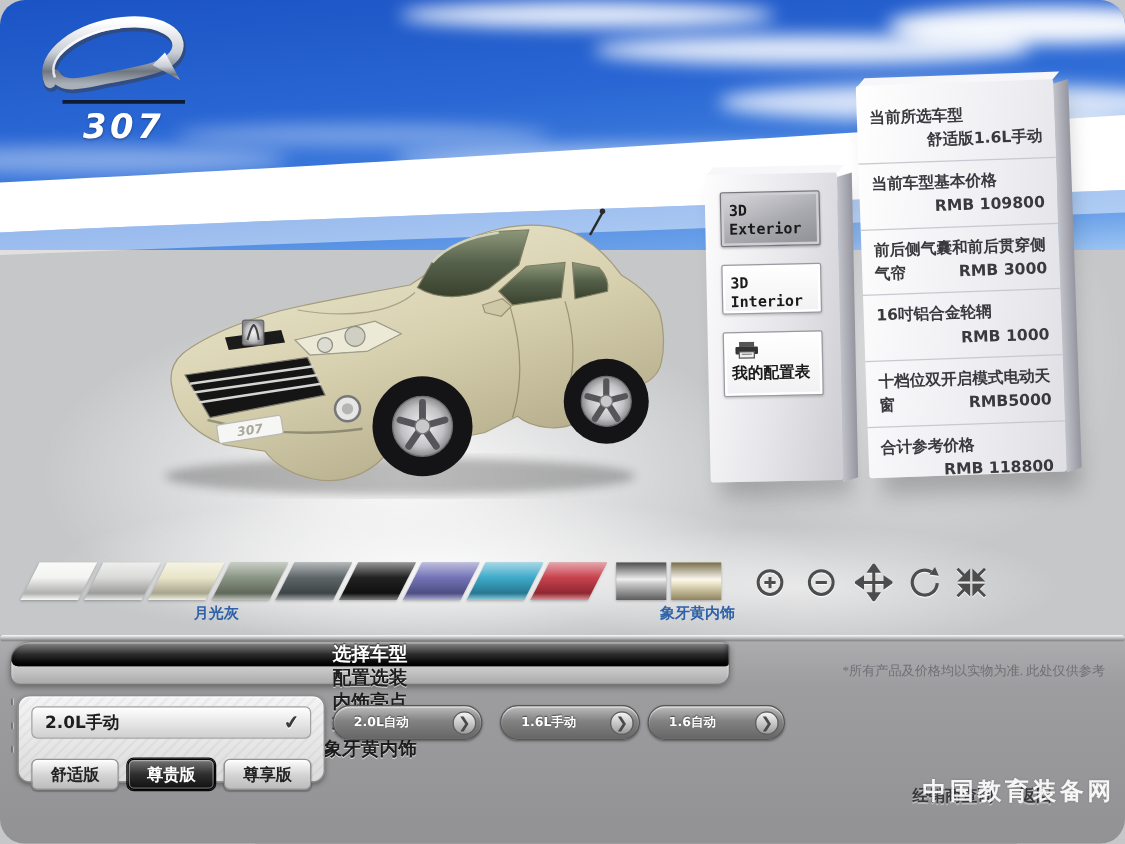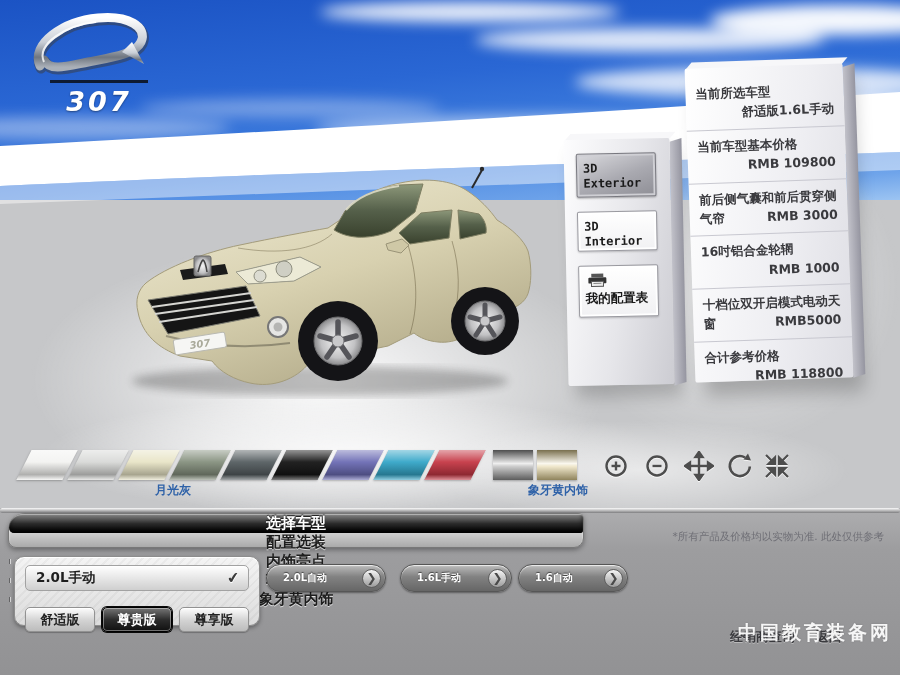--- a/index.html
+++ b/index.html
@@ -1,18 +1,18 @@
 <!DOCTYPE html>
 <html><head>
 <meta charset="utf-8">
 <style>
   * { margin:0; padding:0; box-sizing:border-box; }
   html,body { width:900px; height:675px; overflow:hidden; background:#c6c7c9;
     font-family:"DejaVu Sans","Liberation Sans",sans-serif; }
-  #stage { position:relative; width:900px; height:675px; overflow:hidden; background:#c6c7c9; }
+  #stage { position:relative; width:900px; height:675px; overflow:hidden; background:#c6c7c9;border-radius:20px; }
 
   
   .sky { position:absolute; left:0; top:0; width:900px; height:200px;
     background:linear-gradient(175deg,#1b53c4 0%,#2a67d4 40%,#3f7ede 65%,#6fa4ea 90%,#9cc4f2 100%); }
   .sky svg { position:absolute; left:0; top:0; }
 
   
   .band { position:absolute; left:0; top:0; pointer-events:none; }
 
   
@@ -99,21 +99,21 @@
   .tab { flex:1; display:flex; align-items:center; justify-content:center;
      font-size:15px; font-weight:bold; color:#1d1d1d; cursor:pointer; position:relative;
      text-shadow:0 1px 0 rgba(255,255,255,.7); }
   .tab + .tab::before { content:""; position:absolute; left:0; top:7px; bottom:7px; width:1px;
      background:rgba(0,0,0,.35); box-shadow:1px 0 0 rgba(255,255,255,.6); }
   .tab.active { background:linear-gradient(#8a8a8a 0%,#2c2c2c 50%,#000 100%);
      color:#fff; border-radius:15px 3px 3px 6px; text-shadow:0 -1px 1px rgba(0,0,0,.8);
      box-shadow:inset 0 1px 1px rgba(255,255,255,.45),inset 0 -3px 5px rgba(0,0,0,.8); }
   .tab.active::before, .tab.active + .tab::before { display:none; }
 
-  .disclaimer { position:absolute; right:16px; top:22px; font-size:10.5px; color:#6f6f76; }
+  .disclaimer { position:absolute; right:16px; top:22px; font-size:10.5px; color:#6f6f76;font-family:Liberation Serif, serif; }
 
   
   .trimpanel { position:absolute; left:14px; top:48px; width:246px; height:70px;
      border:1px solid #8d8d8d; border-radius:10px;
      background:
        repeating-linear-gradient(135deg,rgba(0,0,0,.035) 0 2px,rgba(255,255,255,0) 2px 6px),
        linear-gradient(#f4f4f4,#dcdcdc);
      box-shadow:inset 0 1px 0 #fff,0 2px 4px rgba(0,0,0,.35); }
   .dropdown { position:relative; margin:8px 10px 6px; height:26px; border:1px solid #a2a2a2;
      border-radius:5px; background:linear-gradient(#ffffff,#e2e2e2 60%,#cfcfcf);

